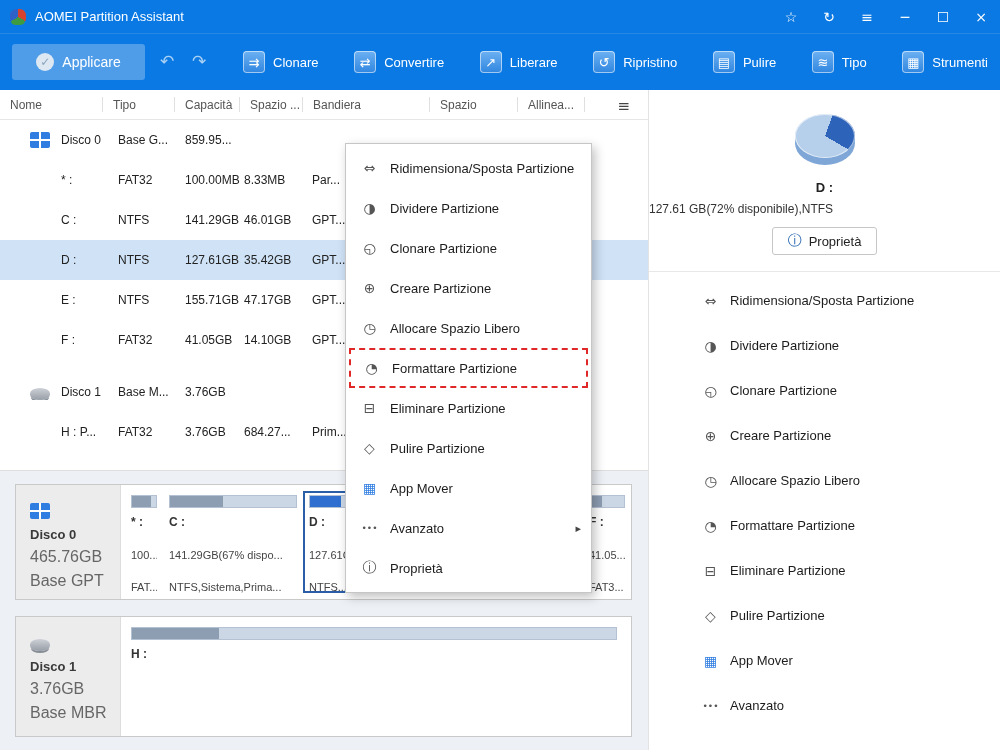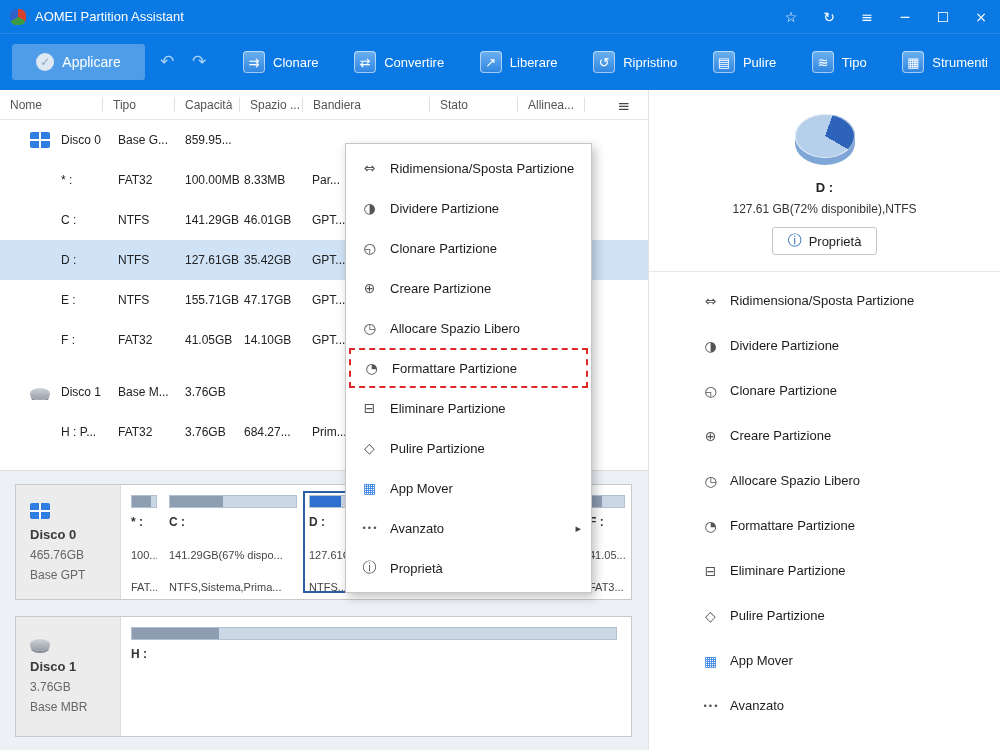--- a/index.html
+++ b/index.html
@@ -62,21 +62,21 @@
   .c-tipo{padding-left:15px;}.c-cap{padding-left:10px;}.c-spazio{padding-left:4px;}.c-band{padding-left:9px;}
 
   
   .diskarea{position:absolute;left:0;right:0;top:380px;bottom:0;background:#edf0f5;border-top:1px solid #ddd;}
   .panel{position:absolute;left:15px;right:16px;background:#fff;border:1px solid #c9c9c9;}
   .panel0{top:13px;height:116px;}
   .panel1{top:145px;height:121px;}
   .panel-info{position:absolute;left:0;top:0;bottom:0;width:105px;background:#ececec;
     padding:18px 0 0 14px;border-right:1px solid #ddd;}
   .pi-name{margin-top:8px;font-size:13px;font-weight:bold;color:#3a3a3a;}
-  .pi-line{margin-top:6px;font-size:12px;color:#666;}
+  .pi-line{margin-top:6px;font-size:16px;color:#666;}
   .partitions{position:absolute;left:106px;top:0;right:0;bottom:0;display:flex;gap:4px;
     padding:8px 5px;overflow:hidden;}
   .part-block{flex:none;padding:2px 4px;cursor:default;}
   .part-block.selected{outline:2px solid #2a5fa8;outline-offset:0;}
   .part-bar{height:13px;background:#ccd7e5;border:1px solid #b4c1d2;}
   .part-fill{height:100%;}
   .fill-gray{background:#8d9db2;}
   .fill-blue{background:#2e6fd0;}
   .part-label{margin-top:7px;font-size:12px;font-weight:bold;color:#333;white-space:nowrap;overflow:hidden;}
   .part-line{margin-top:20px;font-size:11px;color:#444;white-space:nowrap;overflow:hidden;}
@@ -92,21 +92,21 @@
   .menu-icon.dots{font-size:9px;letter-spacing:0;color:#555;}
   .submenu-arrow{margin-left:auto;font-size:11px;color:#444;}
 
   
   .pie-wrap{position:relative;margin:24px auto 0;width:64px;height:54px;}
   .pie-base{position:absolute;left:2px;top:7px;width:60px;height:44px;border-radius:50%;background:#7ea6d6;}
   .pie-top{position:absolute;left:2px;top:0;width:60px;height:44px;border-radius:50%;
     background:conic-gradient(from 20deg,#2d63b8 0 100deg,#b6cfeb 100deg 360deg);
     box-shadow:inset 0 0 0 1px rgba(255,255,255,.6);}
   .vol-label{margin-top:12px;text-align:center;font-size:13px;font-weight:bold;color:#222;}
-  .vol-detail{margin-top:7px;text-align:center;font-size:12px;color:#333;}
+  .vol-detail{margin-top:7px;font-size:12px;color:#333;}
   .props-btn{margin:11px auto 0;width:fit-content;display:flex;align-items:center;gap:7px;
     border:1px solid #c6c6c6;border-radius:3px;background:#fff;padding:4px 15px;
     font-size:13px;color:#222;}
   .props-ico{color:#1f5fae;font-size:14px;}
   .side-divider{height:1px;background:#e8e8e8;margin-top:16px;}
   .side-list{padding-top:6px;}
   .side-item{height:45px;display:flex;align-items:center;padding-left:52px;
     font-size:13px;color:#1c1c1c;font-weight:500;cursor:default;}
   .side-icon{width:19px;margin-right:10px;color:#555;font-size:14px;flex:none;text-align:center;}
   .side-icon.blue-icon{color:#2f7de1;}
@@ -184,21 +184,21 @@
         <span class="th">Nome</span>
 
         <span class="th">Tipo</span>
 
         <span class="th">Capacità</span>
 
         <span class="th">Spazio ...</span>
 
         <span class="th">Bandiera</span>
 
-        <span class="th">Stato</span>
+        <span class="th">Spazio</span>
 
         <span class="th">Allinea...</span>
       </div>
 
     <div class="rows">
 
         <div class="row grid-cols disk-row">
           <span class="cell nome-cell">
             <i class="row-icon disk-blue"></i>
             <span>Disco 0</span>

